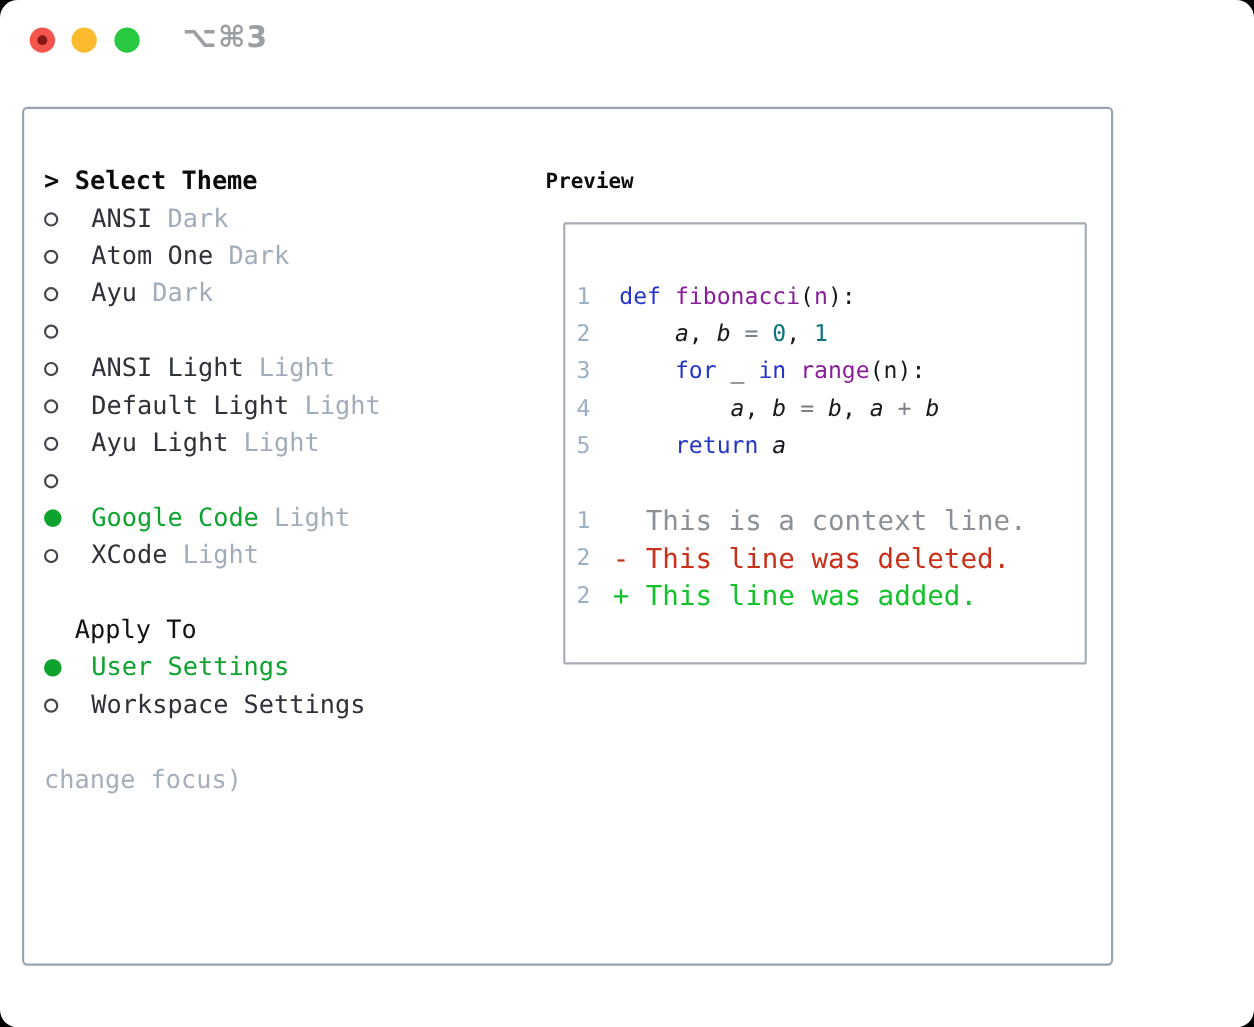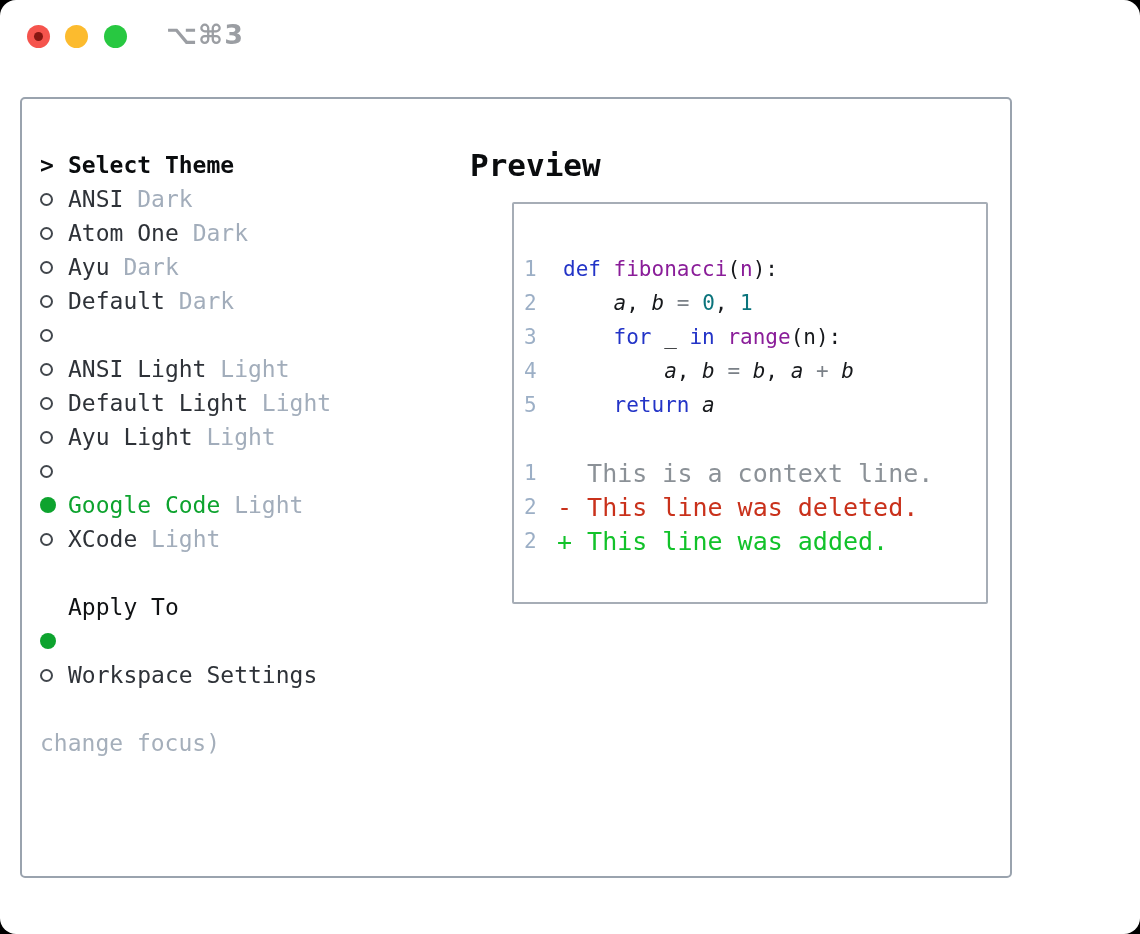--- a/index.html
+++ b/index.html
@@ -19,29 +19,29 @@
   .panel{position:absolute;left:20px;top:97px;width:992px;height:781px;border:2px solid #9aa3ae;border-radius:5px;background:#fff;box-sizing:border-box;}
 
   .leftcol{position:absolute;left:0;top:49px;width:470px;}
   .row{height:34px;display:flex;align-items:center;padding-left:18px;font-size:23px;color:var(--text,#2e3238);}
   .row .marker{width:28px;display:flex;align-items:center;flex:none;}
   .row.header{font-weight:bold;color:#0a0c0e;}
   .prompt{font-weight:bold;color:#0a0c0e;}
   .radio{width:13px;height:13px;border:2px solid #42474d;border-radius:50%;box-sizing:border-box;}
   .radio.sel{width:16px;height:16px;border:none;background:var(--green,#0da32e);}
   .label{white-space:pre;}
-  .tname{color:var(--text,#2e3238);}
+  .tname{color:var(--text,#2e3238);margin-left:15px;}
   .tname.selgreen{color:var(--green,#0da32e);}
   .variant{color:var(--muted,#a2adbb);}
   .spacer{height:34px;}
   .applyhdr{color:#101214;}
   .help{color:var(--help,#a5afbb);}
 
   
-  .preview-title{position:absolute;left:448px;top:49px;height:34px;display:flex;align-items:center;font-size:31px;font-weight:bold;color:#0a0c0e;}
+  .preview-title{position:absolute;left:474px;top:49px;height:34px;display:flex;align-items:center;font-size:19px;font-weight:bold;color:#0a0c0e;}
   .preview-box{position:absolute;left:490px;top:103px;width:476px;height:402px;border:2px solid #a6adb6;border-radius:2px;box-sizing:border-box;background:#fff;padding-top:48px;overflow:hidden;}
   .crow,.drow{height:34px;display:flex;align-items:center;padding-left:10px;white-space:pre;}
   .crow{font-size:21px;}
   .drow{font-size:25px;}
   .crow .ln,.drow .ln{flex:none;font-size:21px;color:var(--ln,#9cafc6);}
   .crow .ln{width:26px;margin-right:13px;}
   .drow .ln{width:26px;margin-right:7px;}
   .seg{white-space:pre;}
   .kw{color:var(--kw,#2334c7);}
   .fn{color:var(--fn,#8a1d99);}
@@ -91,26 +91,20 @@
           <div class="row">
             <span class="marker">
               <span class="radio"></span>
             </span>
             <span class="label"><span class="tname">Ayu</span><span class="variant"> Dark</span></span>
           </div>
           <div class="row">
             <span class="marker">
               <span class="radio"></span>
             </span>
-            <span class="label"><span class="tname">Default</span><span class="variant"> Dark</span></span>
-          </div>
-          <div class="row">
-            <span class="marker">
-              <span class="radio"></span>
-            </span>
           </div>
           <div class="row">
             <span class="marker">
               <span class="radio"></span>
             </span>
             <span class="label"><span class="tname">ANSI Light</span><span class="variant"> Light</span></span>
           </div>
           <div class="row">
             <span class="marker">
               <span class="radio"></span>
@@ -147,20 +141,21 @@
       <div class="row">
         <span class="marker"></span>
         <span class="applyhdr">Apply To</span>
       </div>
 
       <div>
           <div class="row">
             <span class="marker">
               <span class="radio sel"></span>
             </span>
+            <span class="label tname selgreen">User Settings</span>
           </div>
           <div class="row">
             <span class="marker">
               <span class="radio"></span>
             </span>
             <span class="label tname">Workspace Settings</span>
           </div>
         </div>
 
       <div class="spacer"></div>

